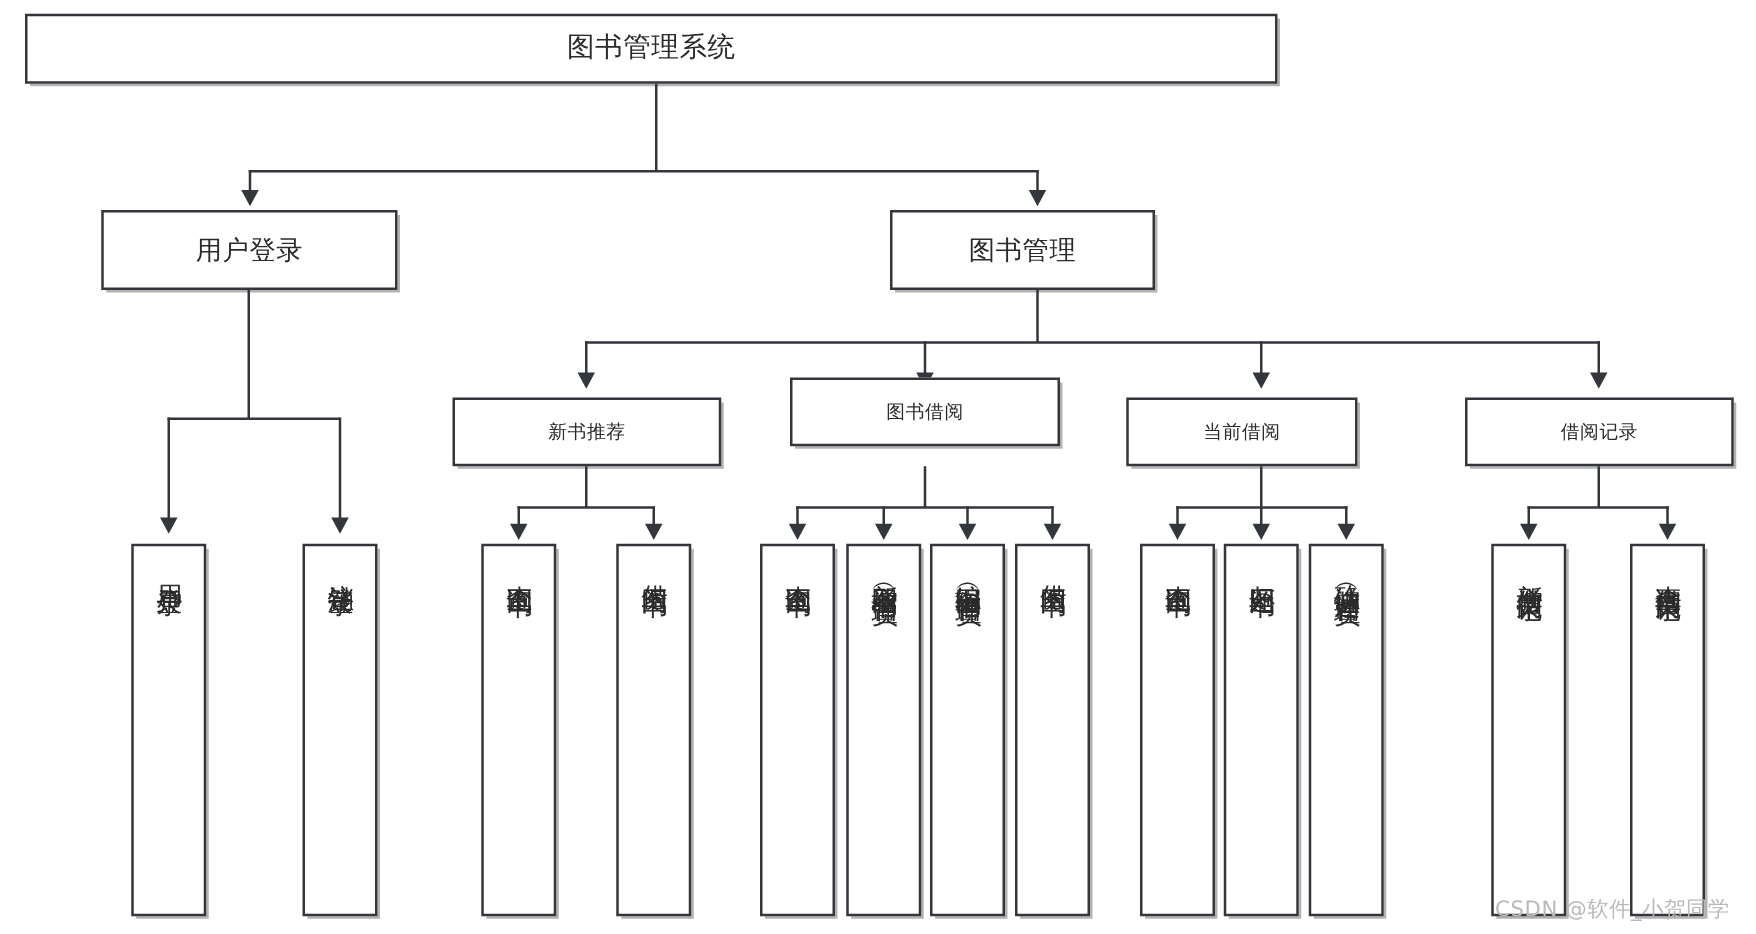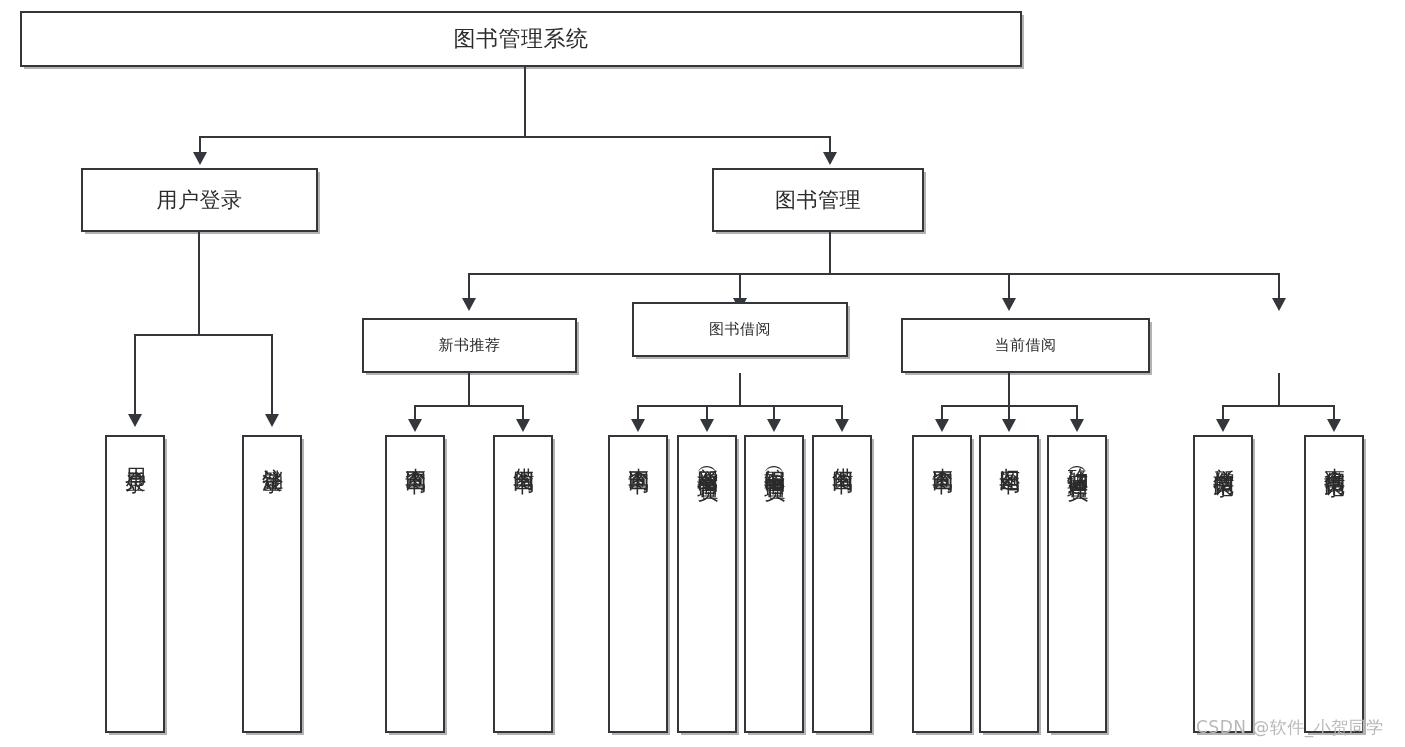--- a/index.html
+++ b/index.html
@@ -123,22 +123,25 @@
   <div class="arrow" style="left:1002px; top:298px;"></div>
   <div class="vline" style="left:1278px; top:273px; width:2px; height:28px;"></div>
   <div class="arrow" style="left:1272px; top:298px;"></div>
 
   <div class="node level3" style="left:362px; top:318px; width:215px; height:55px;">
     <span class="label">新书推荐</span>
   </div>
   <div class="node level3" style="left:632px; top:302px; width:216px; height:55px;">
     <span class="label">图书借阅</span>
   </div>
-  <div class="node level3" style="left:901px; top:318px; width:249px; height:55px;">
+  <div class="node level3" style="left:901px; top:318px; width:185px; height:55px;">
     <span class="label">当前借阅</span>
+  </div>
+  <div class="node level3" style="left:1172px; top:318px; width:215px; height:55px;">
+    <span class="label">借阅记录</span>
   </div>
 
   <div class="vline" style="left:468px; top:373px; width:2px; height:33px;"></div>
   <div class="hline" style="left:414px; top:405px; width:110px; height:2px;"></div>
   <div class="vline" style="left:414px; top:405px; width:2px; height:17px;"></div>
   <div class="arrow" style="left:408px; top:419px;"></div>
   <div class="vline" style="left:522px; top:405px; width:2px; height:17px;"></div>
   <div class="arrow" style="left:516px; top:419px;"></div>
 
   <div class="vline" style="left:739px; top:373px; width:2px; height:33px;"></div>

